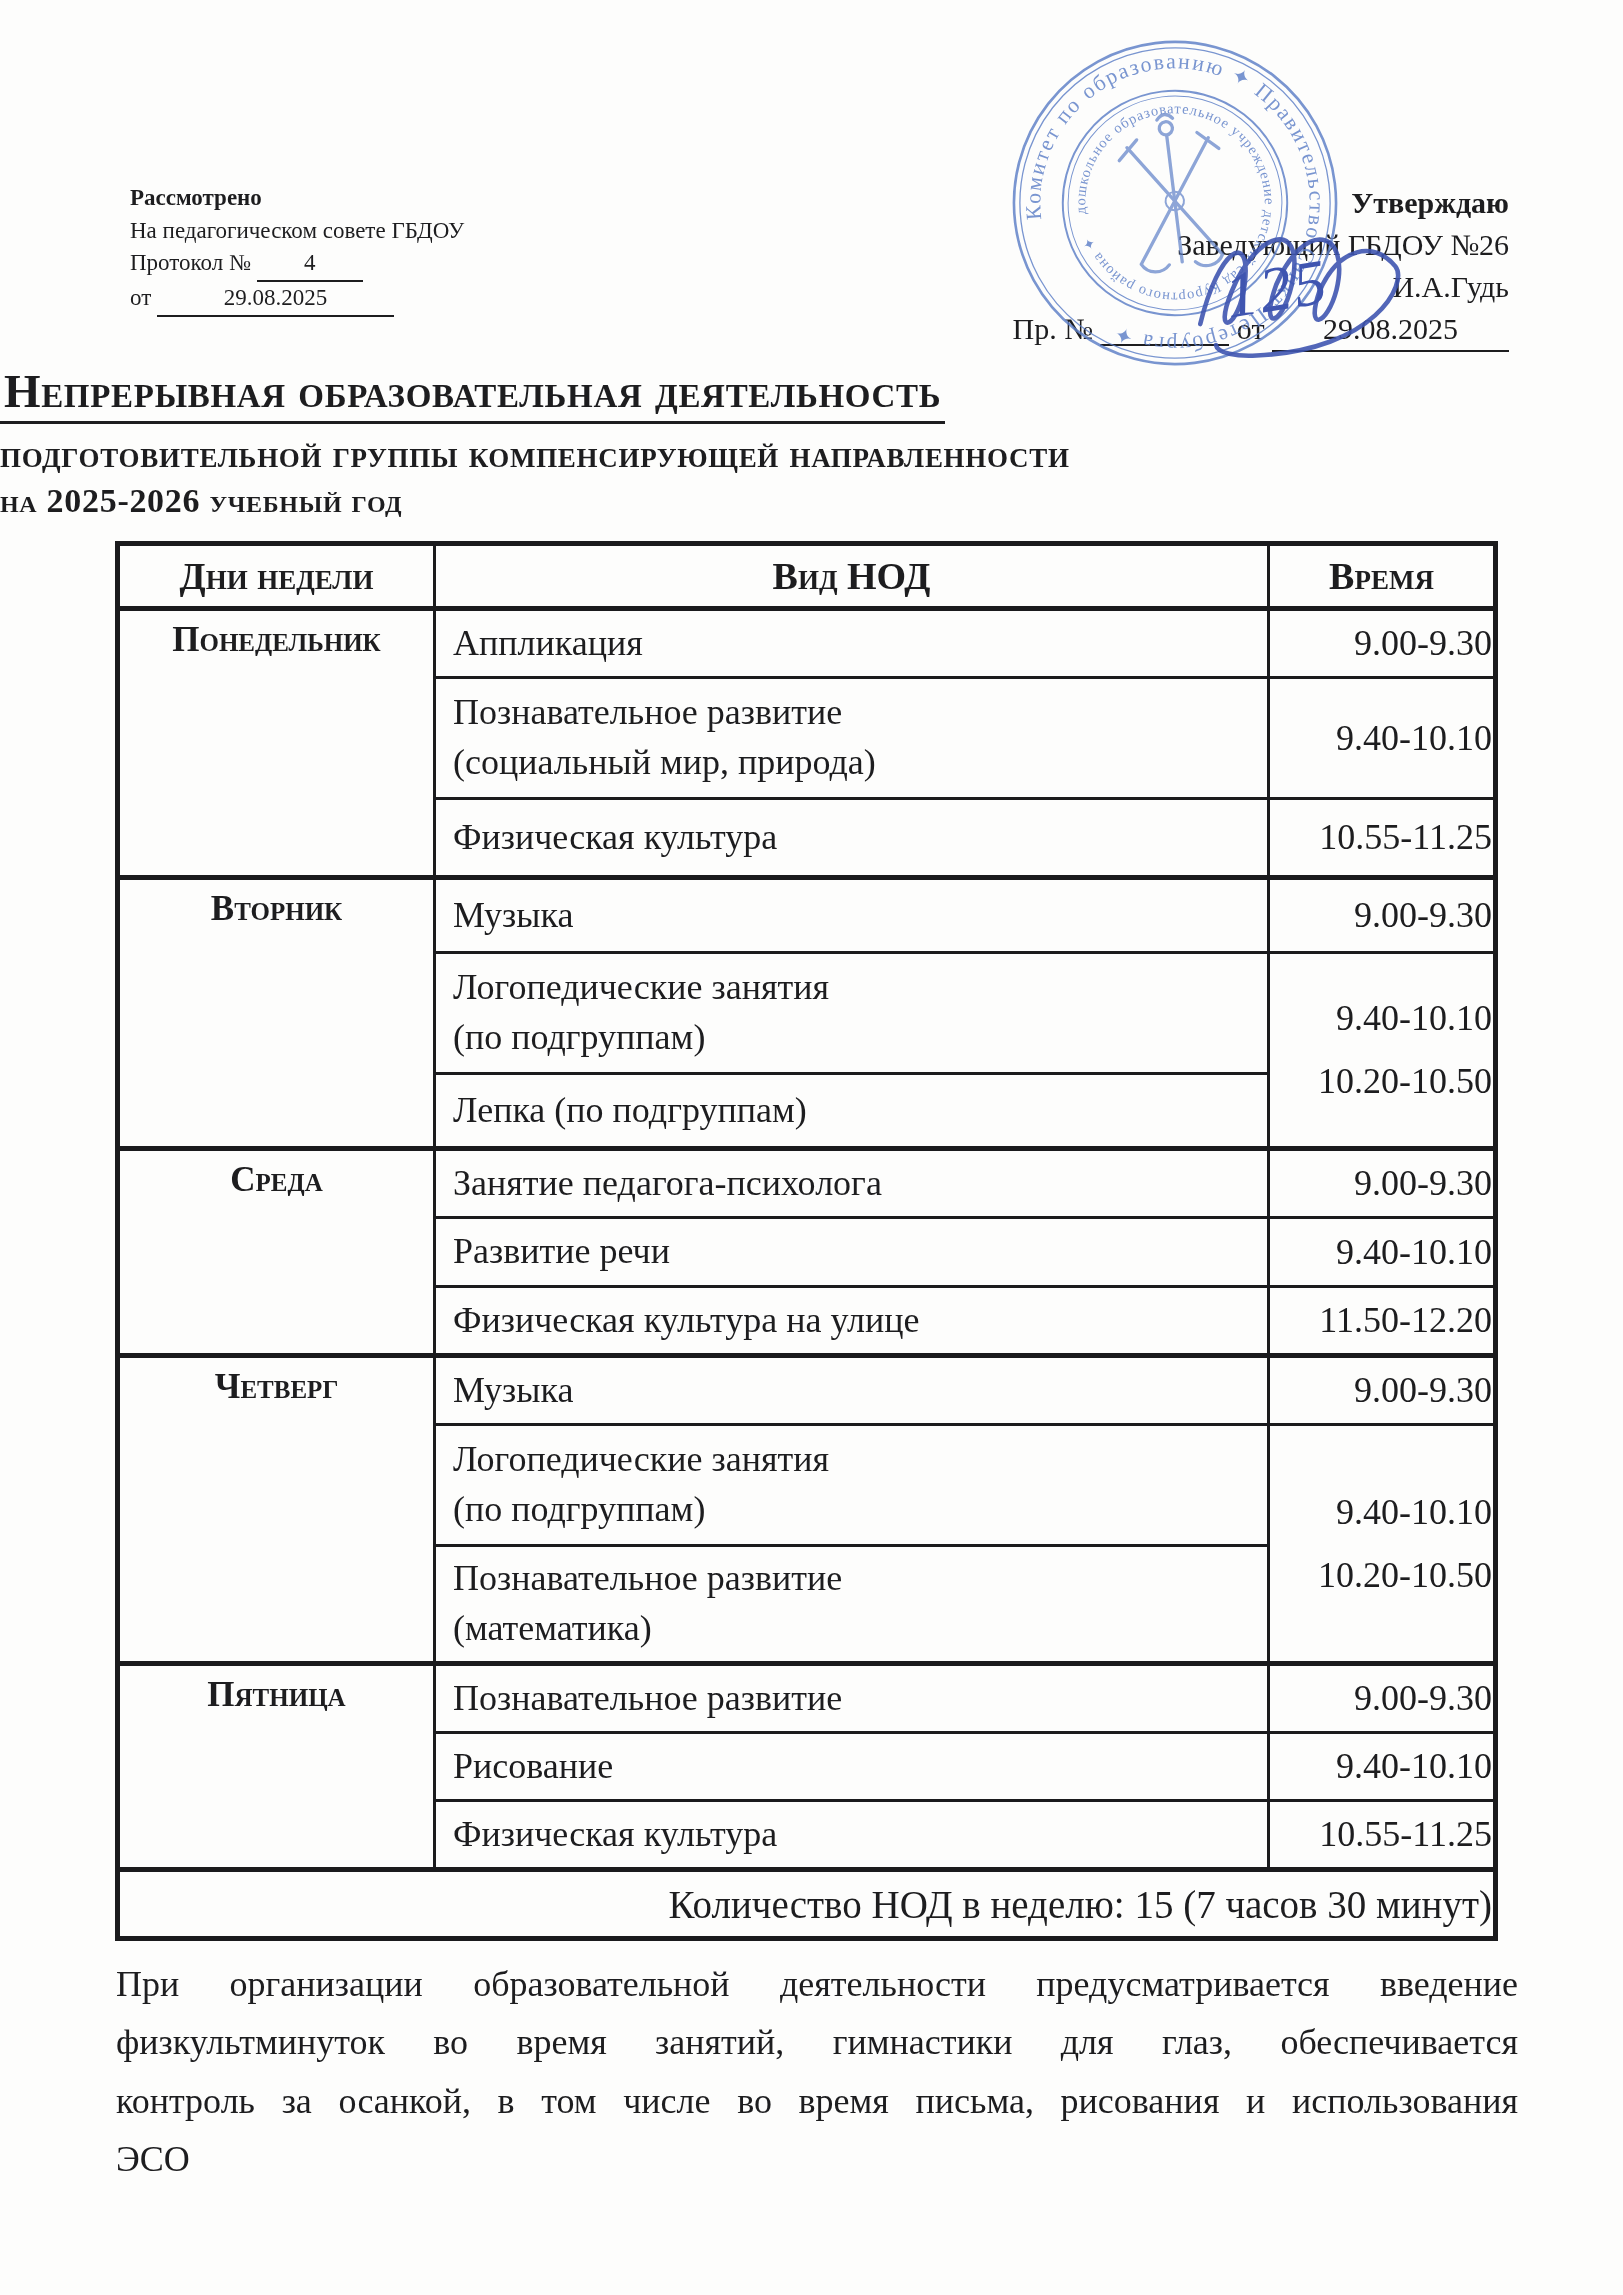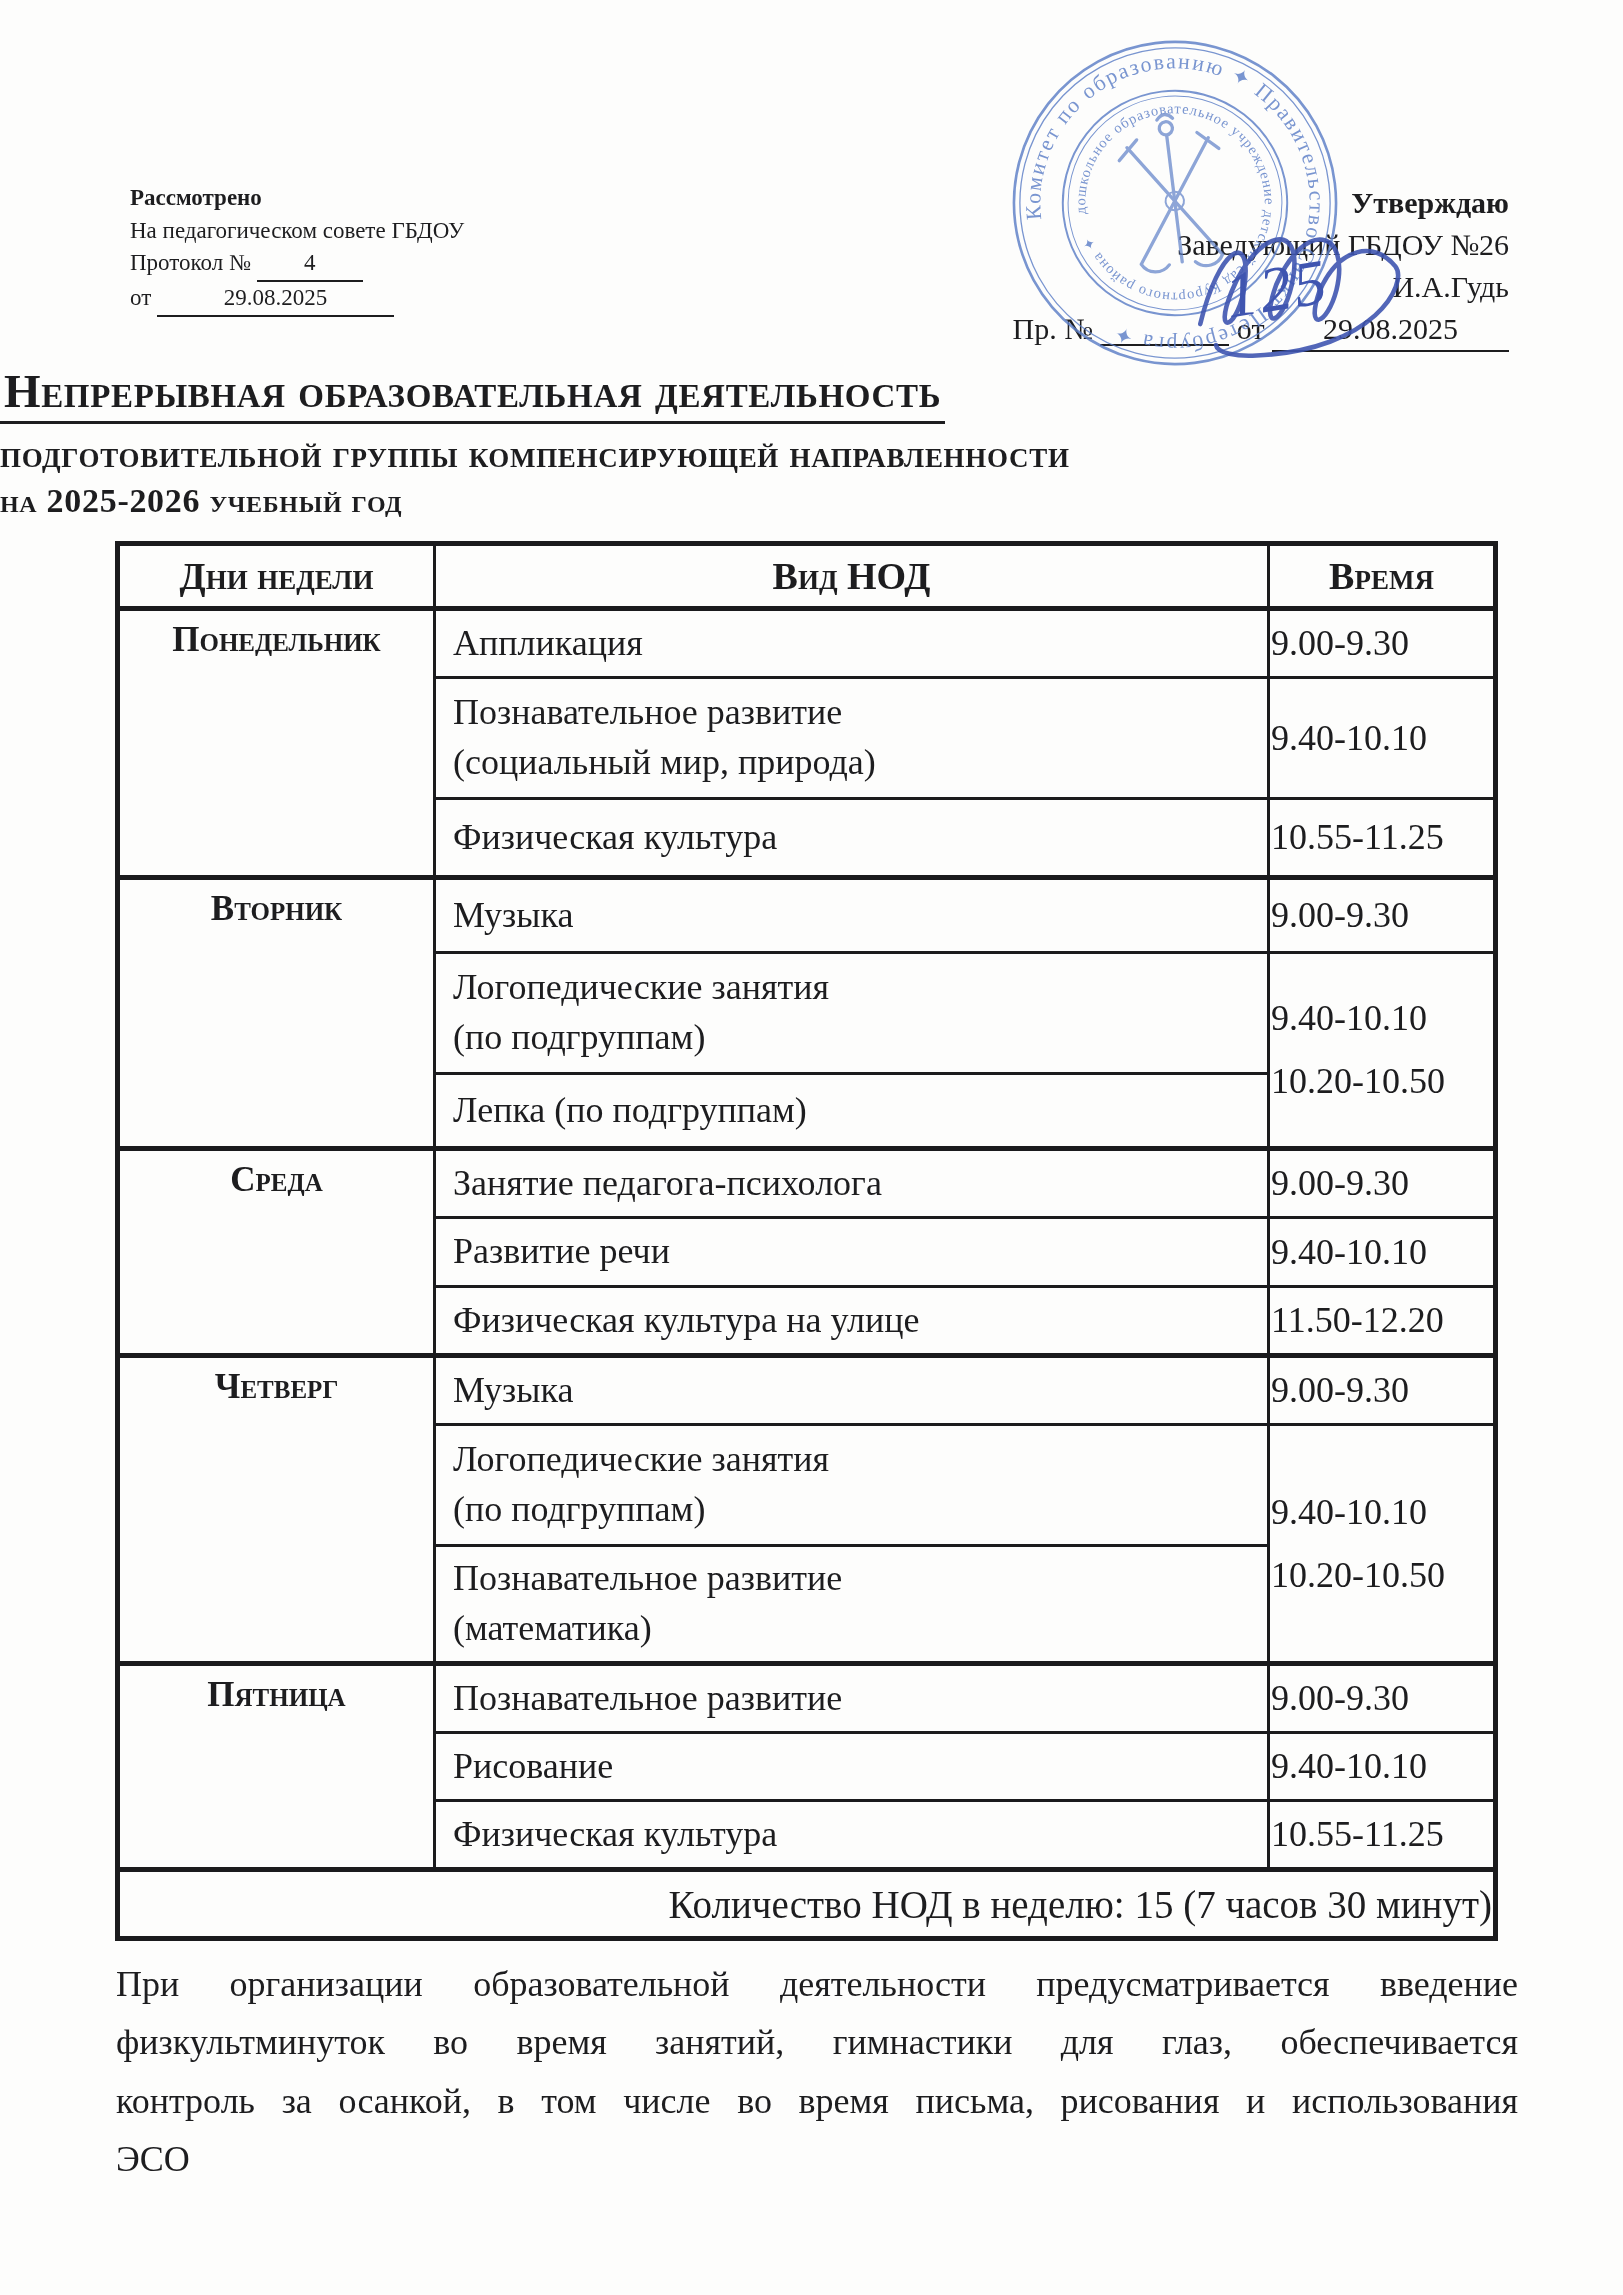--- a/index.html
+++ b/index.html
@@ -33,21 +33,21 @@
   table.sched{position:absolute;left:115px;top:541px;width:1378px;border-collapse:collapse;
               table-layout:fixed;z-index:1;}
   .sched th,.sched td{border:3.3px solid #1b1b1d;overflow:hidden;}
   table.sched{border:5.2px solid #1b1b1d;}
   .sched tr.block-start th,.sched tr.block-start td{border-top-width:5.2px;}
   .sched th{font-size:38px;font-weight:bold;font-variant:small-caps;text-align:center;}
   .sched td.day{font-size:35px;font-weight:bold;font-variant:small-caps;text-align:center;
                 vertical-align:top;padding-top:9.2px;}
   .sched td.act{font-size:36px;text-align:left;padding-left:17px;vertical-align:middle;}
   .sched td.act span{display:block;line-height:1.38;}
-  .sched td.time{font-size:36px;text-align:left;vertical-align:middle;}
+  .sched td.time{font-size:36px;text-align:right;vertical-align:middle;}
   .sched td.time span{display:block;line-height:1.75;}
   .sched td.summary{font-size:39px;text-align:right;vertical-align:middle;}
   tr.h100{height:65px;} tr.h105{height:69px;} tr.h106{height:69px;} tr.h115{height:75px;}
   tr.h120{height:79px;} tr.h180{height:118px;} tr.h185{height:121px;}
 
   
   .note{position:absolute;left:116px;top:1955px;width:1402px;font-size:36px;line-height:1.62;z-index:1;}
   .note-line{text-align:justify;text-align-last:justify;}
   .note-line.last{text-align:left;text-align-last:left;}
 </style>

